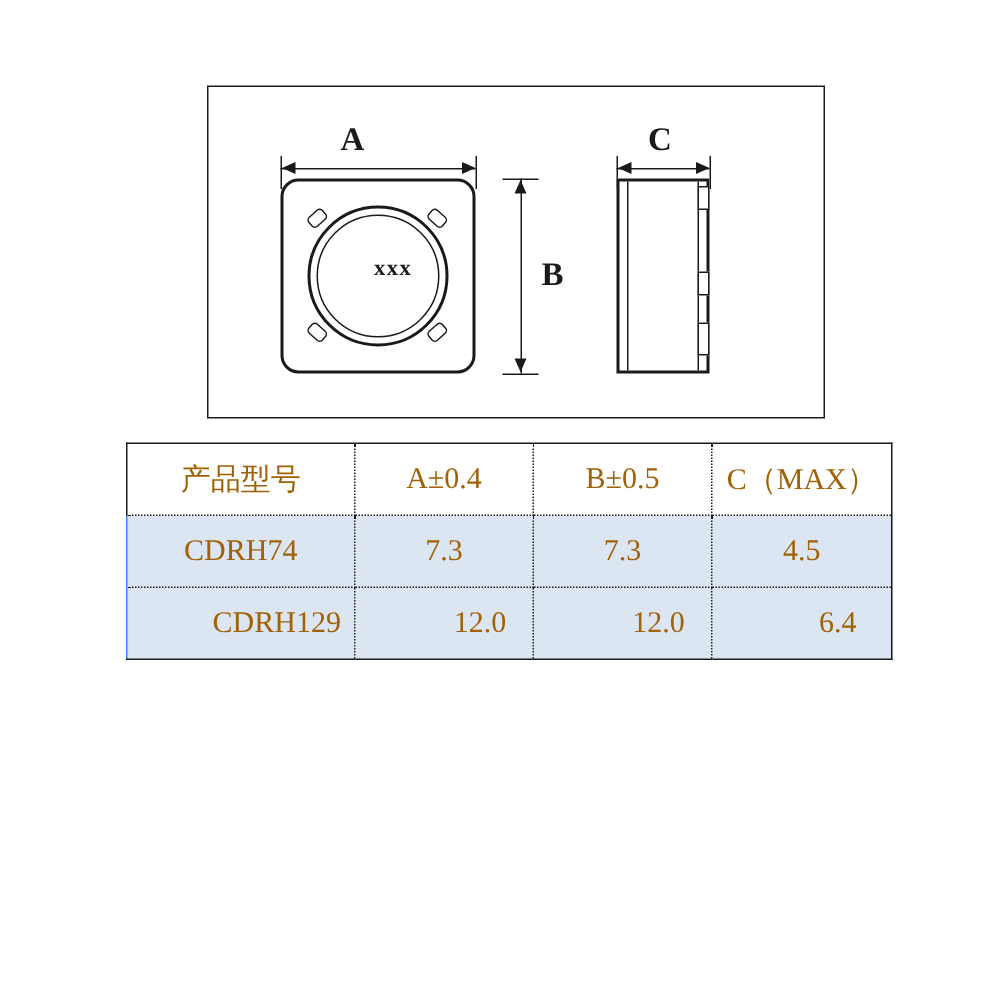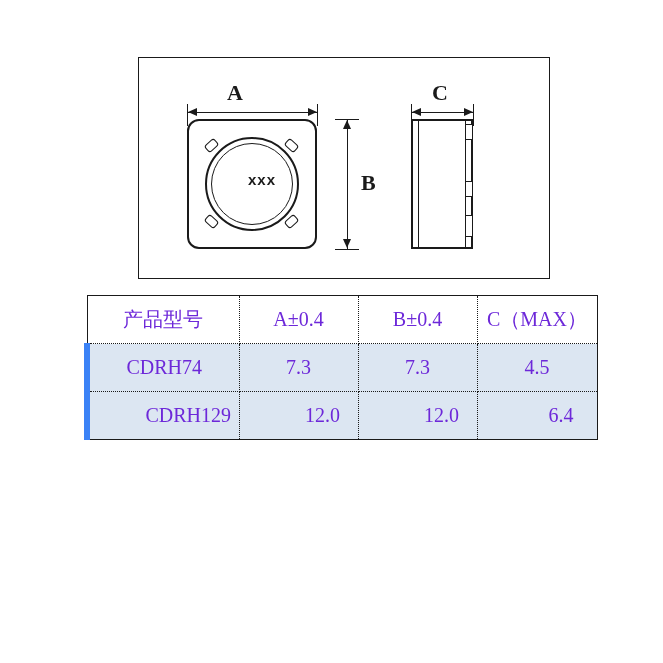--- a/index.html
+++ b/index.html
@@ -80,21 +80,21 @@
   .tab.tr { left: 98px;  top: 22px;  transform: rotate(42deg); }
   .tab.bl { left: 18px;  top: 98px;  transform: rotate(42deg); }
   .tab.br { left: 98px;  top: 98px;  transform: rotate(-42deg); }
 
   .xxx-mark {
     position: absolute;
     left: 0;
     right: 0;
     top: 52px;
     text-align: center;
-    font-family: Liberation Sans, sans-serif;
+    font-family: Liberation Serif, serif;
     font-size: 15px;
     font-weight: bold;
     letter-spacing: 1px;
     color: #1a1a1a;
   }
 
   
   .dim-a-line {
     position: absolute;
     left: 48px;
@@ -255,35 +255,35 @@
     border-collapse: collapse;
     width: 510px;
     table-layout: fixed;
   }
   table.spec th,
   table.spec td {
     border: 1px dotted #1a1a1a;
     text-align: center;
     font-family: "Liberation Serif", serif;
     font-size: 20px;
-    color: #6d28d9;
+    color: #a16207;
     height: 47px;
     padding: 0;
   }
   table.spec thead th {
     background: #ffffff;
     border-top: 1px solid #1a1a1a;
     font-weight: normal;
   }
   table.spec thead th:first-child { border-left: 1px solid #1a1a1a; }
   table.spec thead th:last-child  { border-right: 1px solid #1a1a1a; }
   table.spec tbody td {
     background: #dce6f2;
   }
-  table.spec tbody tr td:first-child { border-left: 6px solid #3b82f6; }
+  table.spec tbody tr td:first-child { border-left: 1px solid #3b82f6; }
   table.spec tbody tr td:last-child  { border-right: 1px solid #1a1a1a; }
   table.spec tbody tr:last-child td  { border-bottom: 1px solid #1a1a1a; padding-left: 48px; }
   .col-model { width: 152px; }
   .col-a     { width: 119px; }
   .col-b     { width: 119px; }
   .col-c     { width: 120px; }
 </style>
 </head>
 <body>
 
@@ -336,21 +336,21 @@
     <colgroup>
       <col class="col-model">
       <col class="col-a">
       <col class="col-b">
       <col class="col-c">
     </colgroup>
     <thead>
       <tr>
         <th>产品型号</th>
         <th>A±0.4</th>
-        <th>B±0.4</th>
+        <th>B±0.5</th>
         <th>C（MAX）</th>
       </tr>
     </thead>
     <tbody>
       <tr>
         <td>CDRH74</td>
         <td>7.3</td>
         <td>7.3</td>
         <td>4.5</td>
       </tr>

